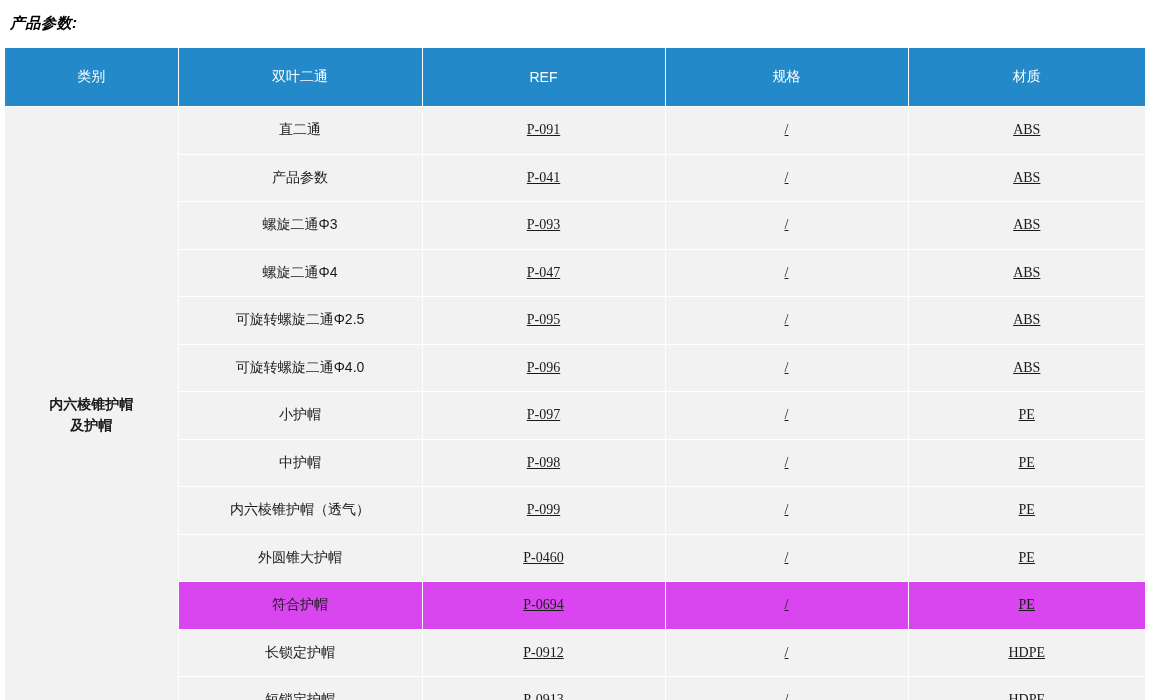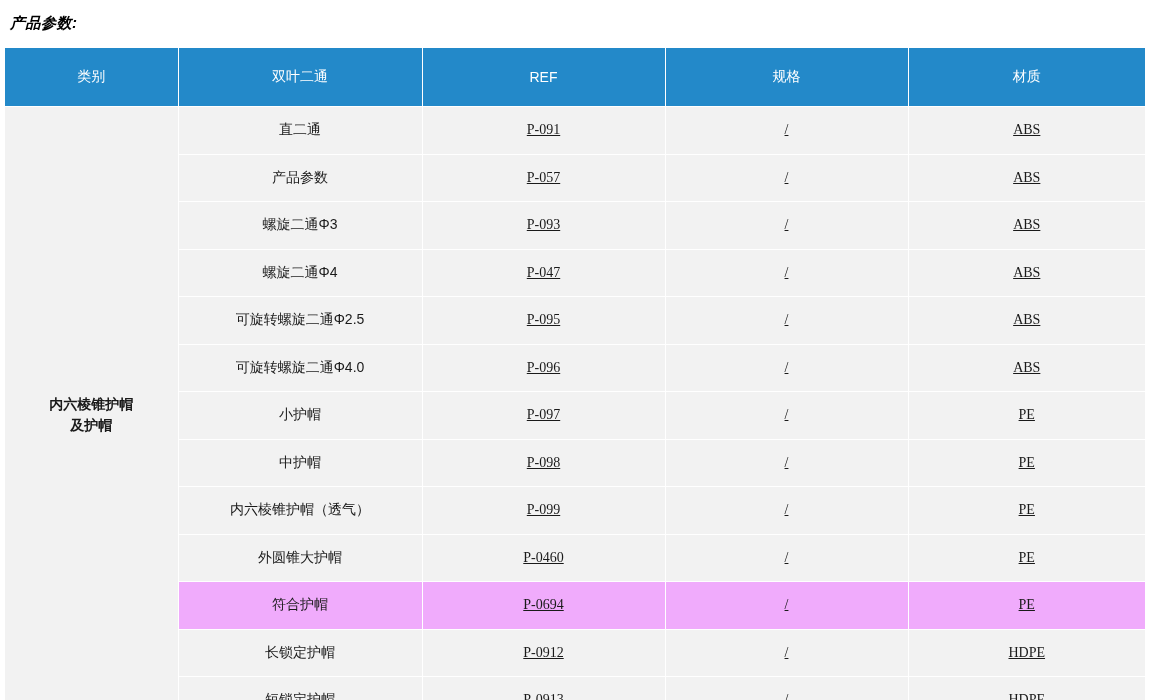--- a/index.html
+++ b/index.html
@@ -64,21 +64,21 @@
     border-right: none;
   }
   td.cat-cell {
     background: #f2f2f2;
     font-weight: bold;
     font-size: 14px;
     line-height: 1.55;
     vertical-align: middle;
   }
   tr.highlight td {
-    background: #f0abfc;
+    background: #d946ef;
     margin-top: 48px;
   }
   .col-cat { width: 173px; }
   .col-name { width: 244px; }
   .col-ref { width: 243px; }
   .col-spec { width: 243px; }
   .col-mat { width: 237px; }
   .ref-text, .spec-text, .mat-text {
     font-family: "Liberation Serif", serif;
     font-size: 14px;
@@ -115,21 +115,21 @@
             <div>内六棱锥护帽</div>
             <div>及护帽</div>
           </td>
           <td>直二通</td>
           <td class="ref-text">P-091</td>
           <td class="spec-text">/</td>
           <td class="mat-text">ABS</td>
         </tr>
         <tr>
           <td>产品参数</td>
-          <td class="ref-text">P-057</td>
+          <td class="ref-text">P-041</td>
           <td class="spec-text">/</td>
           <td class="mat-text">ABS</td>
         </tr>
         <tr>
           <td>螺旋二通Φ3</td>
           <td class="ref-text">P-093</td>
           <td class="spec-text">/</td>
           <td class="mat-text">ABS</td>
         </tr>
         <tr>

